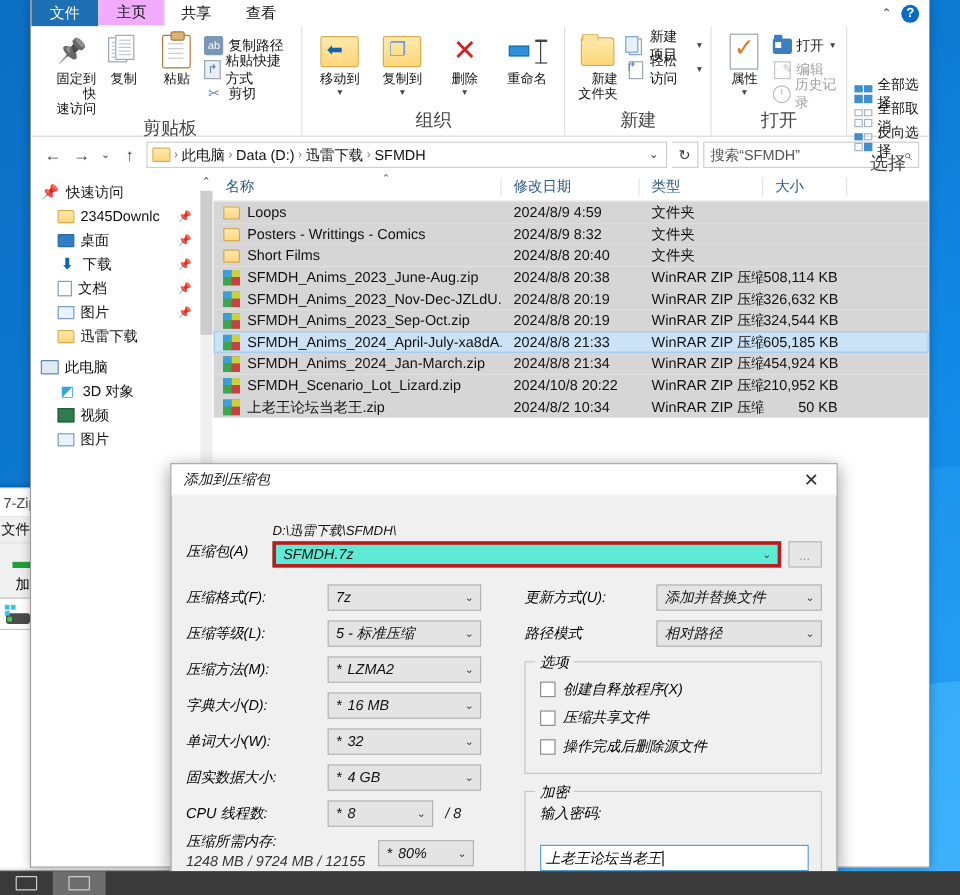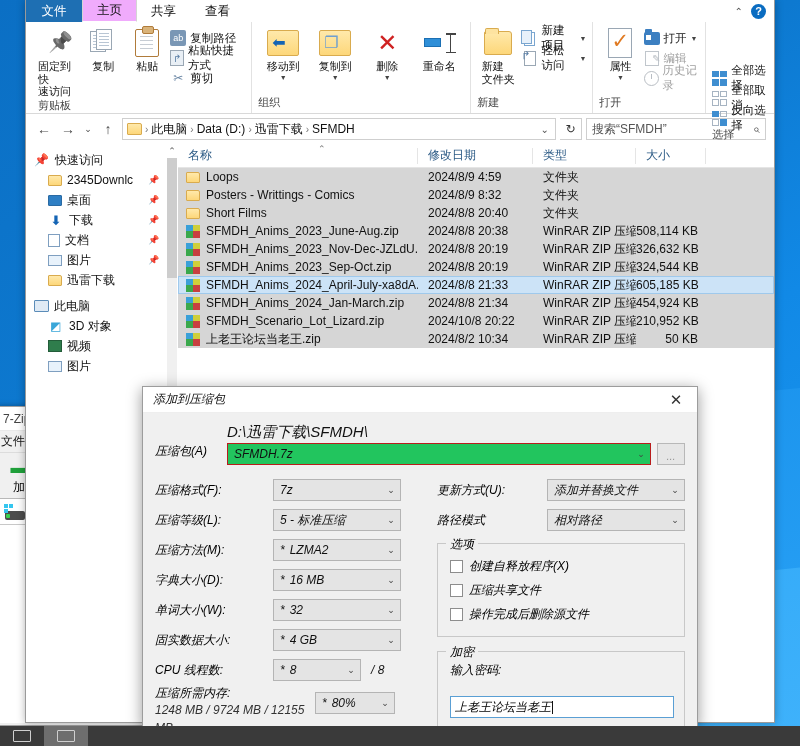--- a/index.html
+++ b/index.html
@@ -70,23 +70,23 @@
   .tabrow .right-ctl{margin-left:auto;display:flex;align-items:center;gap:8px;padding-right:8px;}
   .caret-up{font-size:10px;color:#555;}
   .helpbtn{width:15px;height:15px;border-radius:50%;background:#0a6cc1;color:#fff;font-size:11px;
     display:flex;align-items:center;justify-content:center;font-weight:bold;}
 
   
   .ribbon{height:92px;background:#fff;border-bottom:1px solid #d9d9d9;display:flex;align-items:stretch;padding-left:6px;position:relative;}
   .rgroup{display:flex;flex-direction:column;justify-content:space-between;border-right:1px solid #e2e2e2;padding:3px 6px 0 6px;}
   .rgroup:last-child{border-right:none;margin-top:40px;}
   .rgroup .gitems{display:flex;align-items:flex-start;gap:2px;flex:1;}
-  .rgroup .glabel{text-align:left;font-size:11px;color:#444;padding-bottom:3px;}
+  .rgroup .glabel{text-align:center;font-size:15px;color:#444;padding-bottom:3px;}
   .bigbtn{width:50px;display:flex;flex-direction:column;align-items:center;gap:1px;padding-top:2px;}
-  .bigbtn .lab{font-size:11px;text-align:left;line-height:1.15;color:#111;}
+  .bigbtn .lab{font-size:11px;text-align:right;line-height:1.15;color:#111;}
   .bigbtn .ico{height:32px;display:flex;align-items:center;justify-content:center;}
   .smallcol{display:flex;flex-direction:column;gap:2px;padding-top:4px;}
   .smallbtn{display:flex;align-items:center;gap:4px;font-size:11.5px;color:#111;height:18px;}
   .smallbtn .ico{width:16px;height:16px;display:flex;align-items:center;justify-content:center;}
   .smallbtn.dim{color:#a0a0a0;}
   .arrow-dn{font-size:7px;color:#444;line-height:1;}
 
   
   .i-pin{width:22px;height:26px;position:relative;}
   .i-pin:before{content:"📌";font-size:20px;filter:grayscale(1);}
@@ -187,22 +187,22 @@
     font-size:12px;
     font-style:italic;
   }
   #addlg .dtitle{height:26px;background:#fff;display:flex;align-items:center;padding:0 4px 0 10px;border-bottom:1px solid #eee;}
   #addlg .dtitle .t{flex:1;font-size:12px;color:#111;}
   #addlg .dclose{width:34px;height:25px;display:flex;align-items:center;justify-content:center;font-size:15px;color:#333;}
   #addlg .dbody{padding:10px 12px 0 12px;}
   .arcrow{display:flex;align-items:flex-end;gap:6px;}
   .arclab{width:66px;padding-bottom:5px;}
   .arcmid{flex:1;}
-  .arcpath{font-size:15px;color:#111;padding-bottom:1px;}
-  .combo{height:22px;background:#22c55e;border:1px solid #b91c1c;display:flex;align-items:center;padding:0 0 0 6px;font-size:12px;color:#111;}
+  .arcpath{font-size:11px;color:#111;padding-bottom:1px;margin-top:12px;}
+  .combo{height:22px;background:#5eead4;border:3px solid #b91c1c;display:flex;align-items:center;padding:0 0 0 6px;font-size:12px;color:#111;}
   .combo .v{flex:1;overflow:hidden;white-space:nowrap;}
   .combo .ar{width:18px;text-align:center;font-size:9px;color:#444;}
   .combo.gray{background:#e4e4e4;border:1px solid #b4b4b4;}
   .btn-dots{width:28px;height:22px;background:#e6e6e6;border:1px solid #b8b8b8;display:flex;align-items:flex-end;justify-content:center;font-size:11px;color:#999;padding-bottom:2px;}
   .twocol{display:flex;margin-top:10px;}
   .lcol{width:268px;}
   .rcol{flex:1;padding-left:14px;}
   .frow{display:flex;align-items:center;height:30px;}
   .frow .lb{width:118px;}
   .frow .ctl{width:128px;border-radius:10px;}

